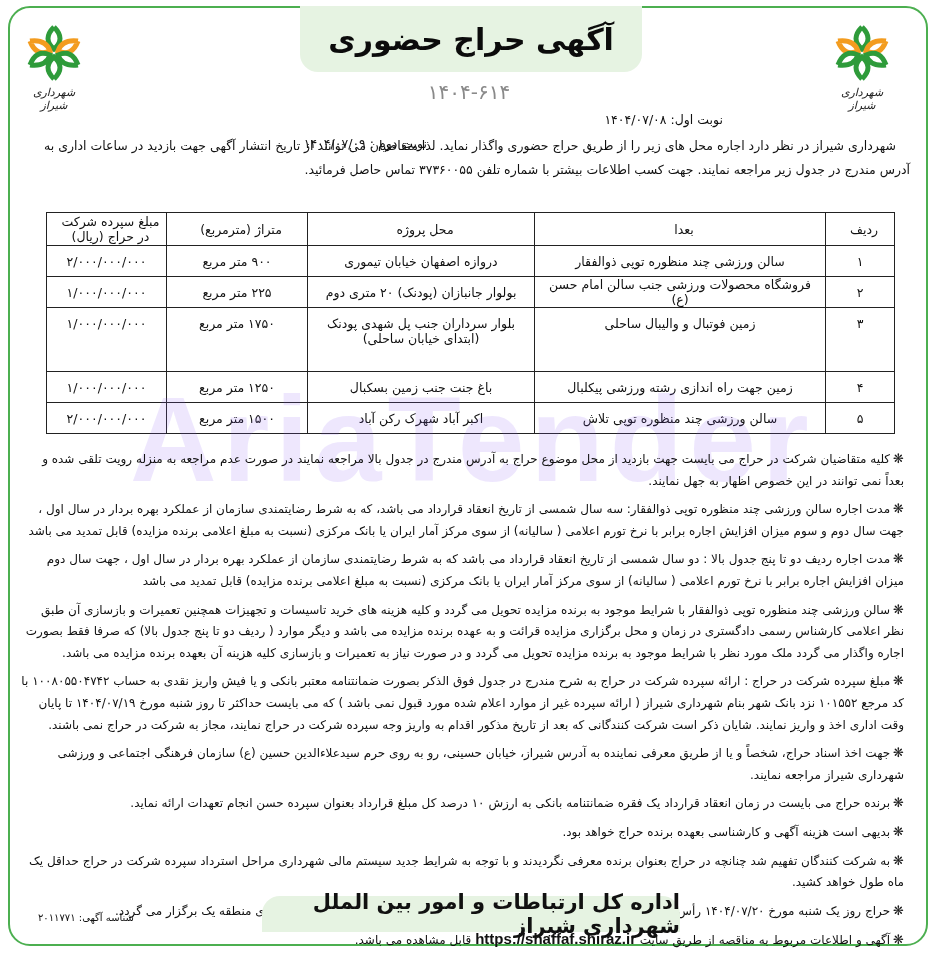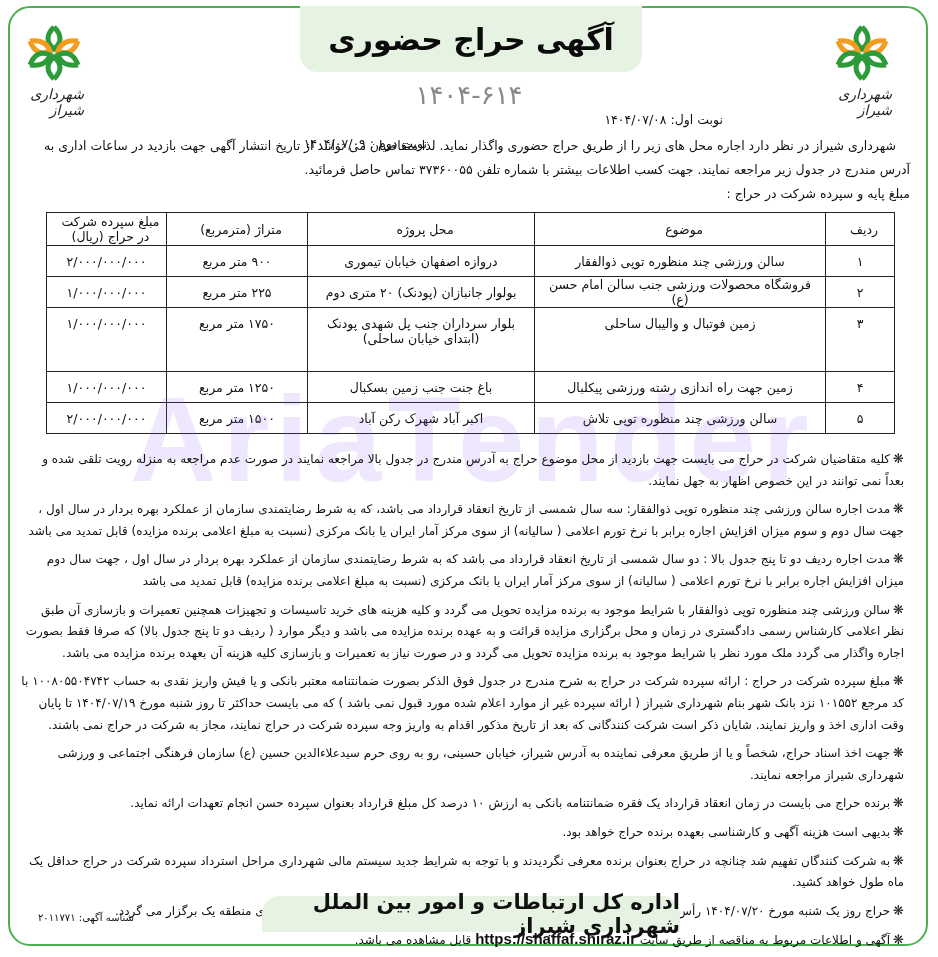--- a/index.html
+++ b/index.html
@@ -1,24 +1,24 @@
 <!DOCTYPE html>
 <html><head>
 <meta charset="utf-8">
 <style>
   html, body { margin: 0; padding: 0; background: #ffffff; }
   body { width: 938px; height: 957px; position: relative; overflow: hidden; font-family: "DejaVu Sans", sans-serif; color: #111; }
   .frame { position: absolute; left: 8px; top: 6px; width: 920px; height: 940px; border: 2px solid #4caf50; border-radius: 22px; box-sizing: border-box; }
   .title-box { position: absolute; left: 300px; top: 6px; width: 342px; height: 66px; background: #e6f3e2; border-radius: 0 0 18px 18px; display: flex; align-items: center; justify-content: center; }
   .title { font-size: 30px; font-weight: bold; direction: rtl; color: #0b0b0b; }
-  .doc-number { position: absolute; left: 0; width: 938px; top: 80px; text-align: center; font-size: 26px; color: #8a8a8a; letter-spacing: 2px; direction: rtl; }
+  .doc-number { position: absolute; left: 0; width: 938px; top: 80px; text-align: center; font-size: 20px; color: #8a8a8a; letter-spacing: 2px; direction: rtl; }
   .logo { position: absolute; width: 60px; height: 86px; }
   .logo.left { left: 24px; top: 22px; }
   .logo.right { left: 832px; top: 22px; }
-  .logo .cap { display: block; text-align: right; font-size: 14px; direction: rtl; color: #222; font-style: italic; margin-top: -2px; }
+  .logo .cap { display: block; text-align: center; font-size: 11px; direction: rtl; color: #222; font-style: italic; margin-top: -2px; }
   .rounds { position: absolute; top: 112px; left: 0; width: 938px; height: 20px; direction: rtl; font-size: 12.5px; }
   .rounds .r1 { position: absolute; right: 215px; }
   .rounds .r2 { position: absolute; right: 511px; margin-top: 24px; }
   .intro { position: absolute; top: 134px; right: 28px; width: 880px; direction: rtl; text-align: right; font-size: 12.5px; line-height: 24px; }
   table.items { position: absolute; top: 212px; left: 46px; width: 849px; border-collapse: collapse; direction: rtl; font-size: 12.5px; }
   table.items th, table.items td { border: 1.5px solid #222; text-align: center; padding: 0 6px; font-weight: normal; }
   table.items th { height: 32px; padding-left: 14px; }
   table.items td { height: 30px; }
   table.items tr.tall td { height: 55px; vertical-align: top; padding-top: 8px; }
   .watermark { position: absolute; left: 130px; top: 370px; width: 780px; height: 120px; pointer-events: none; opacity: 0.14; font-size: 120px; font-weight: bold; color: #8b5cf6; letter-spacing: 6px; font-family: "Liberation Sans", sans-serif; }
@@ -73,28 +73,27 @@
 
 <div class="doc-number">۱۴۰۴-۶۱۴</div>
 
 <div class="rounds">
   <span class="r1">نوبت اول: ۱۴۰۴/۰۷/۰۸</span>
   <span class="r2">نوبت دوم : ۱۴۰۴/۰۷/۰۹</span>
 </div>
 
 <div class="intro">
   <div style="text-indent:14px">شهرداری شیراز در نظر دارد اجاره محل های زیر را از طریق حراج حضوری واگذار نماید. لذا متقاضیان می توانند از تاریخ انتشار آگهی جهت بازدید در ساعات اداری به آدرس مندرج در جدول زیر مراجعه نمایند. جهت کسب اطلاعات بیشتر با شماره تلفن ۳۷۳۶۰۰۵۵ تماس حاصل فرمائید.</div>
-  <div>مبلغ پایه و سپرده شرکت در حراج :</div>
 </div>
 
 <table class="items">
   <thead>
     <tr>
       <th style="width:48px">ردیف</th>
-      <th style="width:270px">موضوع</th>
+      <th style="width:270px">بعدا</th>
       <th style="width:206px">محل پروژه</th>
       <th style="width:120px">متراژ (مترمربع)</th>
       <th>مبلغ سپرده شرکت در حراج (ریال)</th>
     </tr>
   </thead>
   <tbody>
     <tr>
       <td>۱</td>
       <td>سالن ورزشی چند منظوره توپی ذوالفقار</td>
       <td>دروازه اصفهان خیابان تیموری</td>

